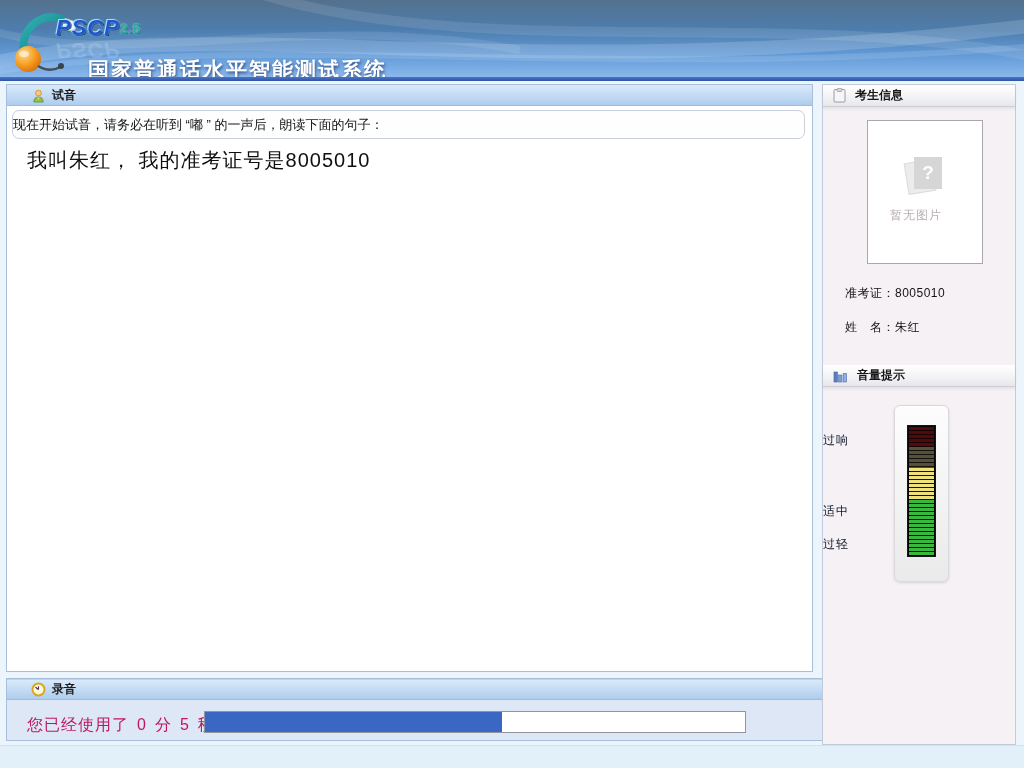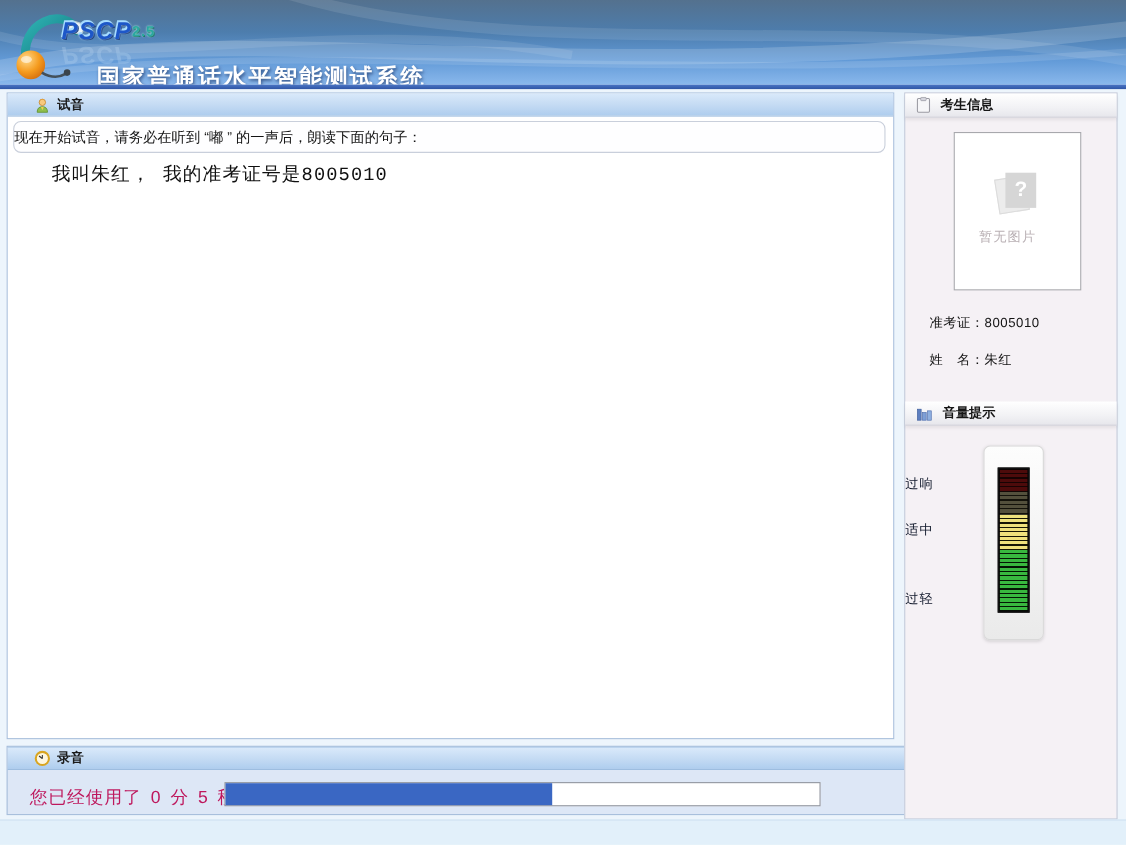--- a/index.html
+++ b/index.html
@@ -52,23 +52,23 @@
     position:absolute;left:6px;top:84px;width:807px;height:588px;
     background:#ffffff;border:1px solid #a8bfdc;box-sizing:border-box;
   }
   .instruction-bar{
     position:absolute;left:5px;top:25px;width:791px;height:27px;
     background:#fefeff;border:1px solid #c9cfdb;border-radius:7px;
     font-size:13px;line-height:27px;color:#141414;
     box-sizing:content-box;
   }
   .sentence{
-    position:absolute;left:40px;top:62px;
-    font-family:Liberation Mono, monospace;
-    font-size:17px;color:#0f0f0f;letter-spacing:1px;
+    position:absolute;left:20px;top:62px;
+    font-family:Liberation Sans, sans-serif;
+    font-size:20px;color:#0f0f0f;letter-spacing:1px;
   }
   
   .bottom-panel{
     position:absolute;left:6px;top:678px;width:965px;height:63px;
     background:#dde7f6;border:1px solid #a8bfdc;box-sizing:border-box;
   }
   .bottom-panel .band{border-top:1px solid #bcd4ee;}
   .elapsed-text{
     position:absolute;left:20px;top:36px;font-size:16px;color:#be185d;letter-spacing:1px;
   }
@@ -113,21 +113,21 @@
     border:1px solid #d9d9d9;border-radius:6px;box-sizing:border-box;
     box-shadow:0 1px 3px rgba(0,0,0,.12);
   }
   .meter{
     position:absolute;left:12px;top:19px;width:29px;height:132px;
     background:#050505;border:1px solid #161616;box-sizing:border-box;padding:1px;
   }
   .meter-zone{width:100%;}
   .meter-label{position:absolute;font-size:12px;color:#0f172a;letter-spacing:1px;}
   .ml-loud{top:347px;}
-  .ml-mid{top:388px;}
+  .ml-mid{top:418px;}
   .ml-soft{top:451px;}
   
   .footer-bg{
     position:absolute;left:0;top:745px;width:1024px;height:23px;
     background:#e2f0fa;border-top:1px solid #cfe2f2;
   }
 </style>
 </head>
 <body>
 

